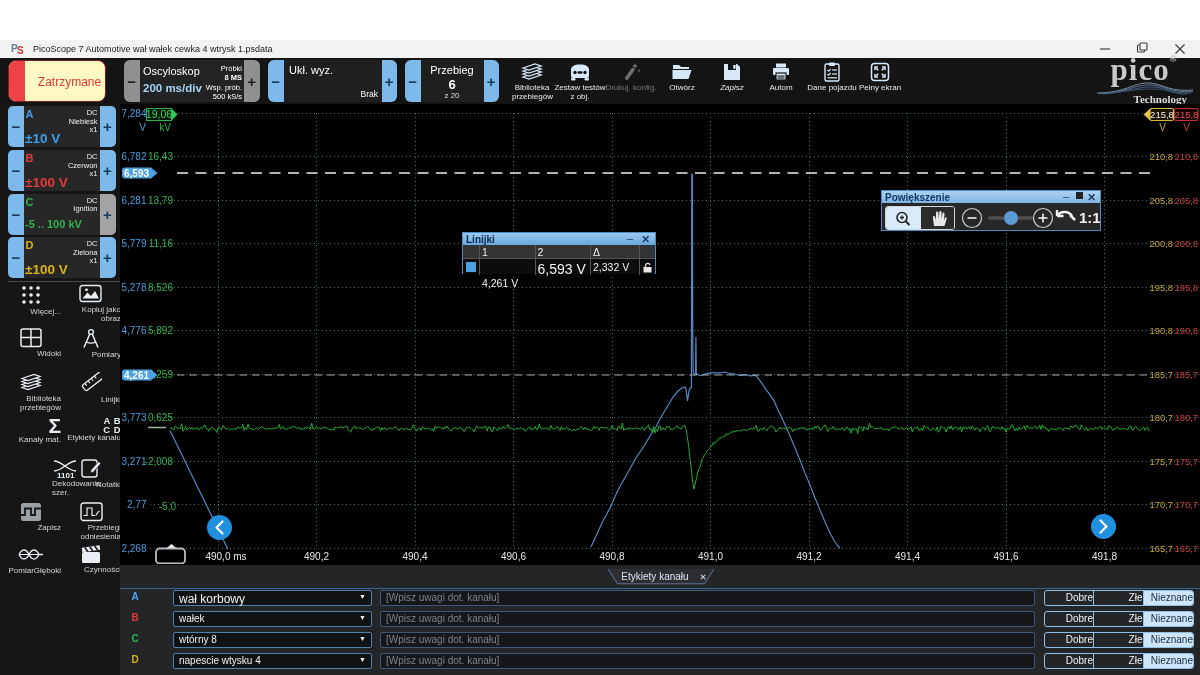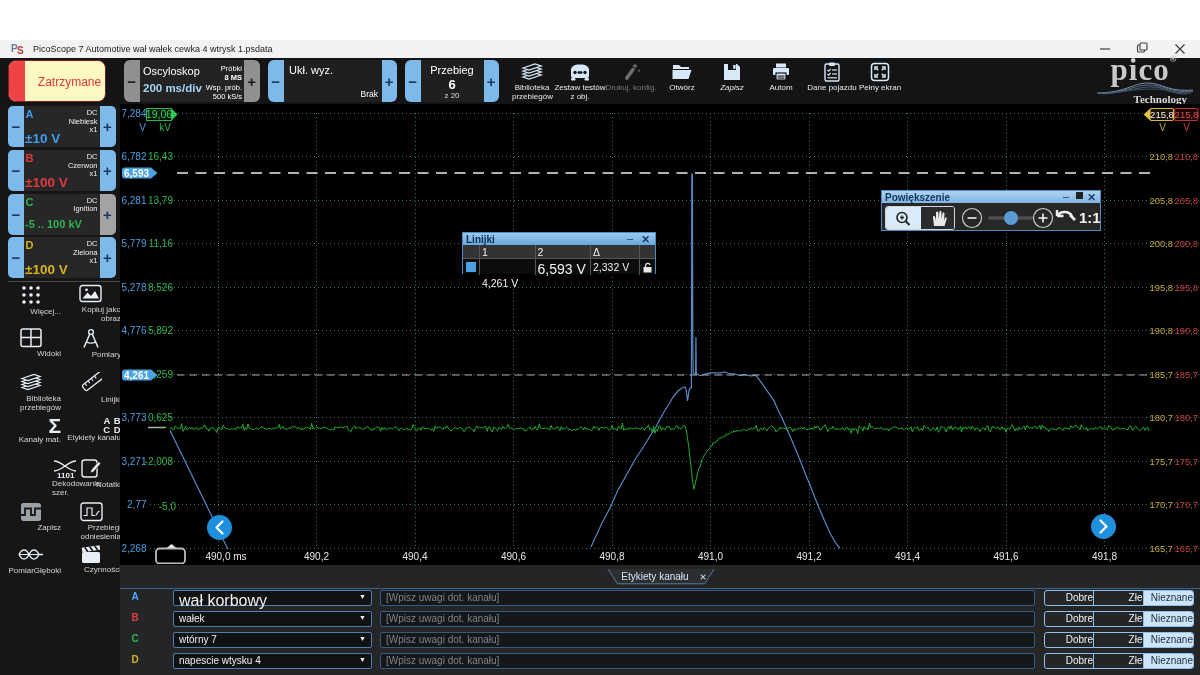--- a/index.html
+++ b/index.html
@@ -395,21 +395,21 @@
 
 <div class="abs" style="left:120px;top:564.5px;width:1080px;height:110.5px;background:#232527;"></div>
 <svg class="abs" style="left:600px;top:568px;" width="122" height="17">
     <path d="M8 1 L17.5 15.8 L104.5 15.8 L114 1" fill="#2c2e31" stroke="#5d7b9c" stroke-width="1"></path>
     <text x="55" y="11.5" font-size="10" fill="#d9e6f4" text-anchor="middle" font-family="Liberation Sans">Etykiety kanału</text>
     <text x="103" y="11.5" font-size="8.5" fill="#d9e6f4" text-anchor="middle">✕</text>
   </svg>
 <div class="abs" style="left:120px;top:587.5px;width:1080px;height:1.5px;background:#38648f;"></div>
 <div class="abs" style="left:128px;top:591.0px;width:14px;text-align:center;font-size:10px;font-weight:bold;color:#4da6ff;">A</div>
 <div class="abs" style="left:173px;top:589.5px;width:199px;height:16.5px;background:#101214;border:1px solid #4e7fae;border-radius:2px;">
- <span style="position:absolute;left:5px;top:1.5px;font-size:16px;color:#f0f0f0;">wał korbowy</span>
+ <span style="position:absolute;left:5px;top:1.5px;font-size:12px;color:#f0f0f0;">wał korbowy</span>
  <span style="position:absolute;right:5px;top:2.5px;font-size:7px;color:#f0f0f0;">▼</span>
 </div>
 <div class="abs" style="left:380px;top:589.5px;width:655px;height:16.5px;background:#15171a;border:1px solid #3a5a7d;border-radius:2px;">
  <span style="position:absolute;left:5px;top:1.5px;font-size:10px;color:#7d838a;">[Wpisz uwagi dot. kanału]</span>
 </div>
 <div class="row-b" style="left:1043.5px;top:589.5px;">
  <div style="border-right:1px solid #8fc0ea;">Dobre</div>
  <div style="border-right:1px solid #8fc0ea;">Złe</div>
  <div style="background:#cde5fa;color:#1c2b3a;">Nieznane</div>
 </div>
@@ -421,21 +421,21 @@
 <div class="abs" style="left:380px;top:610.5px;width:655px;height:16.5px;background:#15171a;border:1px solid #3a5a7d;border-radius:2px;">
  <span style="position:absolute;left:5px;top:1.5px;font-size:10px;color:#7d838a;">[Wpisz uwagi dot. kanału]</span>
 </div>
 <div class="row-b" style="left:1043.5px;top:610.5px;">
  <div style="border-right:1px solid #8fc0ea;">Dobre</div>
  <div style="border-right:1px solid #8fc0ea;">Złe</div>
  <div style="background:#cde5fa;color:#1c2b3a;">Nieznane</div>
 </div>
 <div class="abs" style="left:128px;top:633.0px;width:14px;text-align:center;font-size:10px;font-weight:bold;color:#2eb44e;">C</div>
 <div class="abs" style="left:173px;top:631.5px;width:199px;height:16.5px;background:#101214;border:1px solid #4e7fae;border-radius:2px;">
- <span style="position:absolute;left:5px;top:1.5px;font-size:10px;color:#f0f0f0;">wtórny 7</span>
+ <span style="position:absolute;left:5px;top:1.5px;font-size:10px;color:#f0f0f0;">wtórny 8</span>
  <span style="position:absolute;right:5px;top:2.5px;font-size:7px;color:#f0f0f0;">▼</span>
 </div>
 <div class="abs" style="left:380px;top:631.5px;width:655px;height:16.5px;background:#15171a;border:1px solid #3a5a7d;border-radius:2px;">
  <span style="position:absolute;left:5px;top:1.5px;font-size:10px;color:#7d838a;">[Wpisz uwagi dot. kanału]</span>
 </div>
 <div class="row-b" style="left:1043.5px;top:631.5px;">
  <div style="border-right:1px solid #8fc0ea;">Dobre</div>
  <div style="border-right:1px solid #8fc0ea;">Złe</div>
  <div style="background:#cde5fa;color:#1c2b3a;">Nieznane</div>
 </div>

